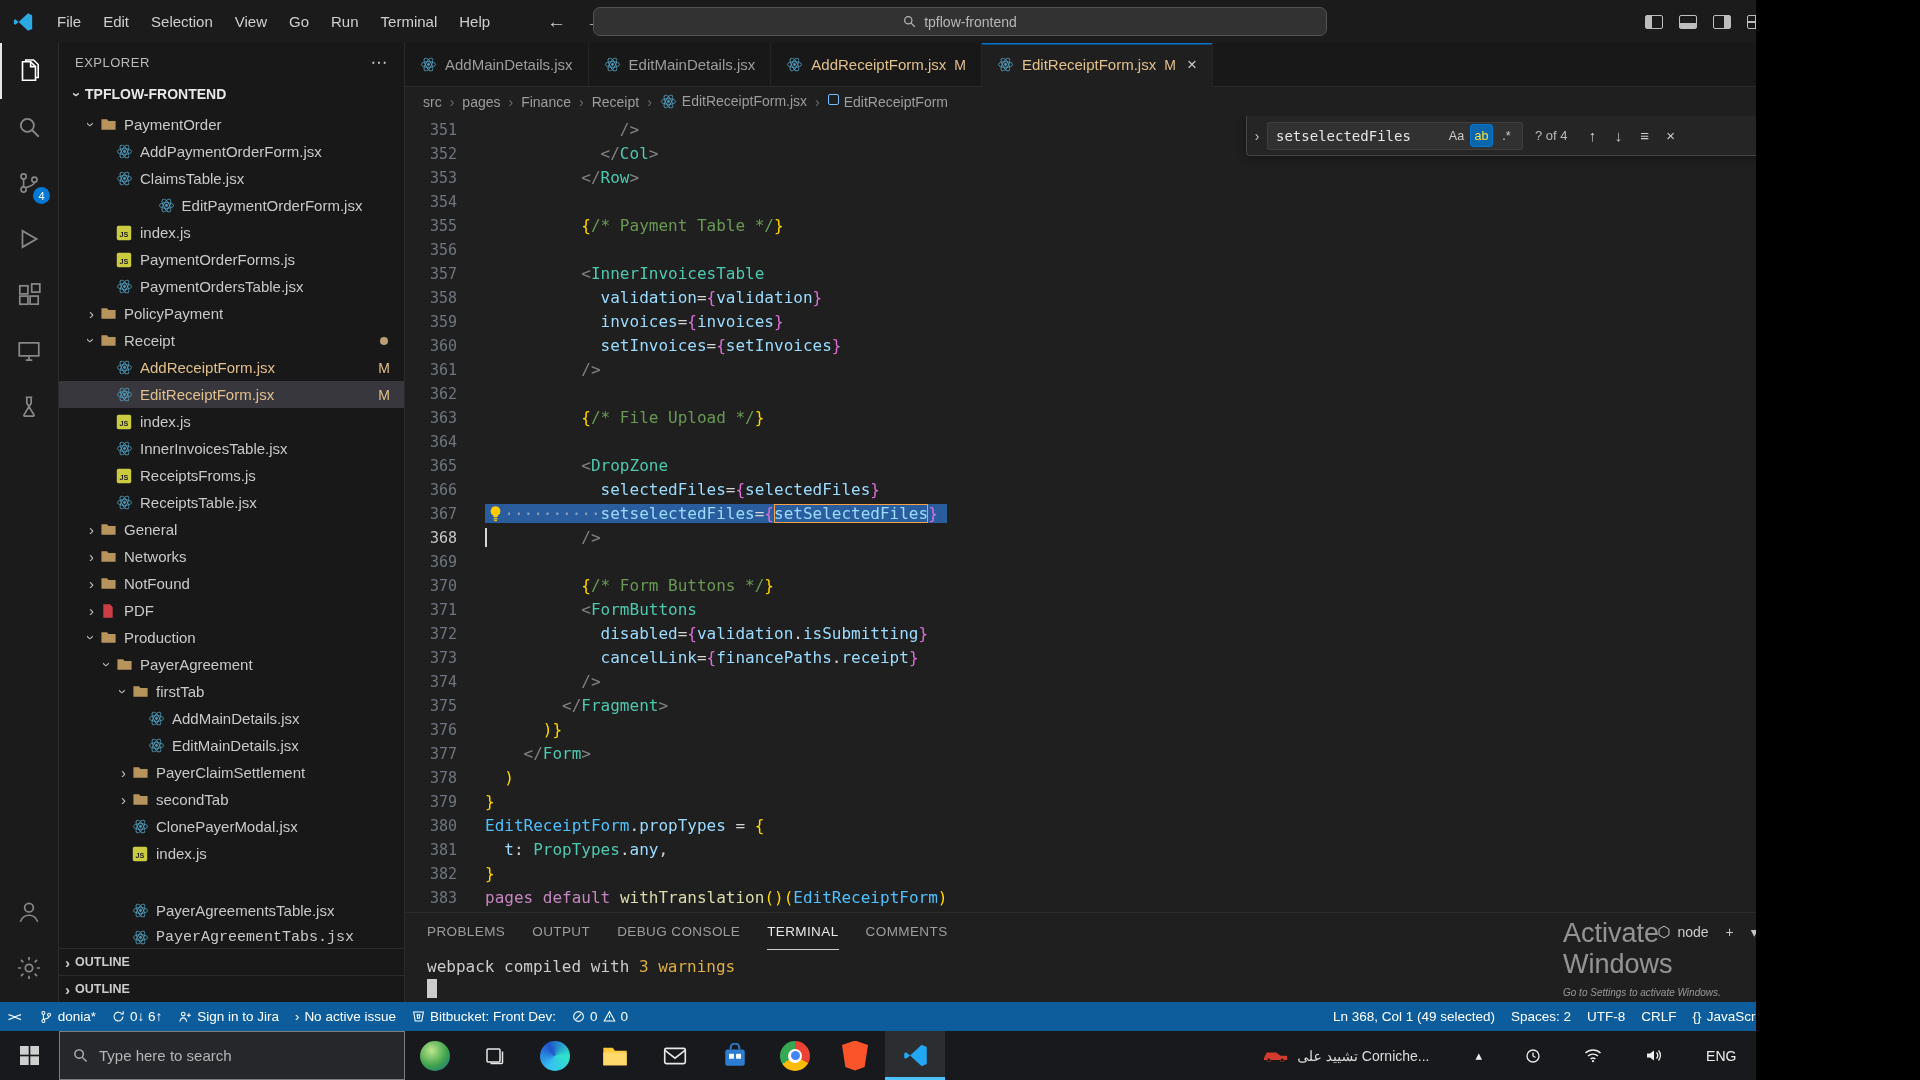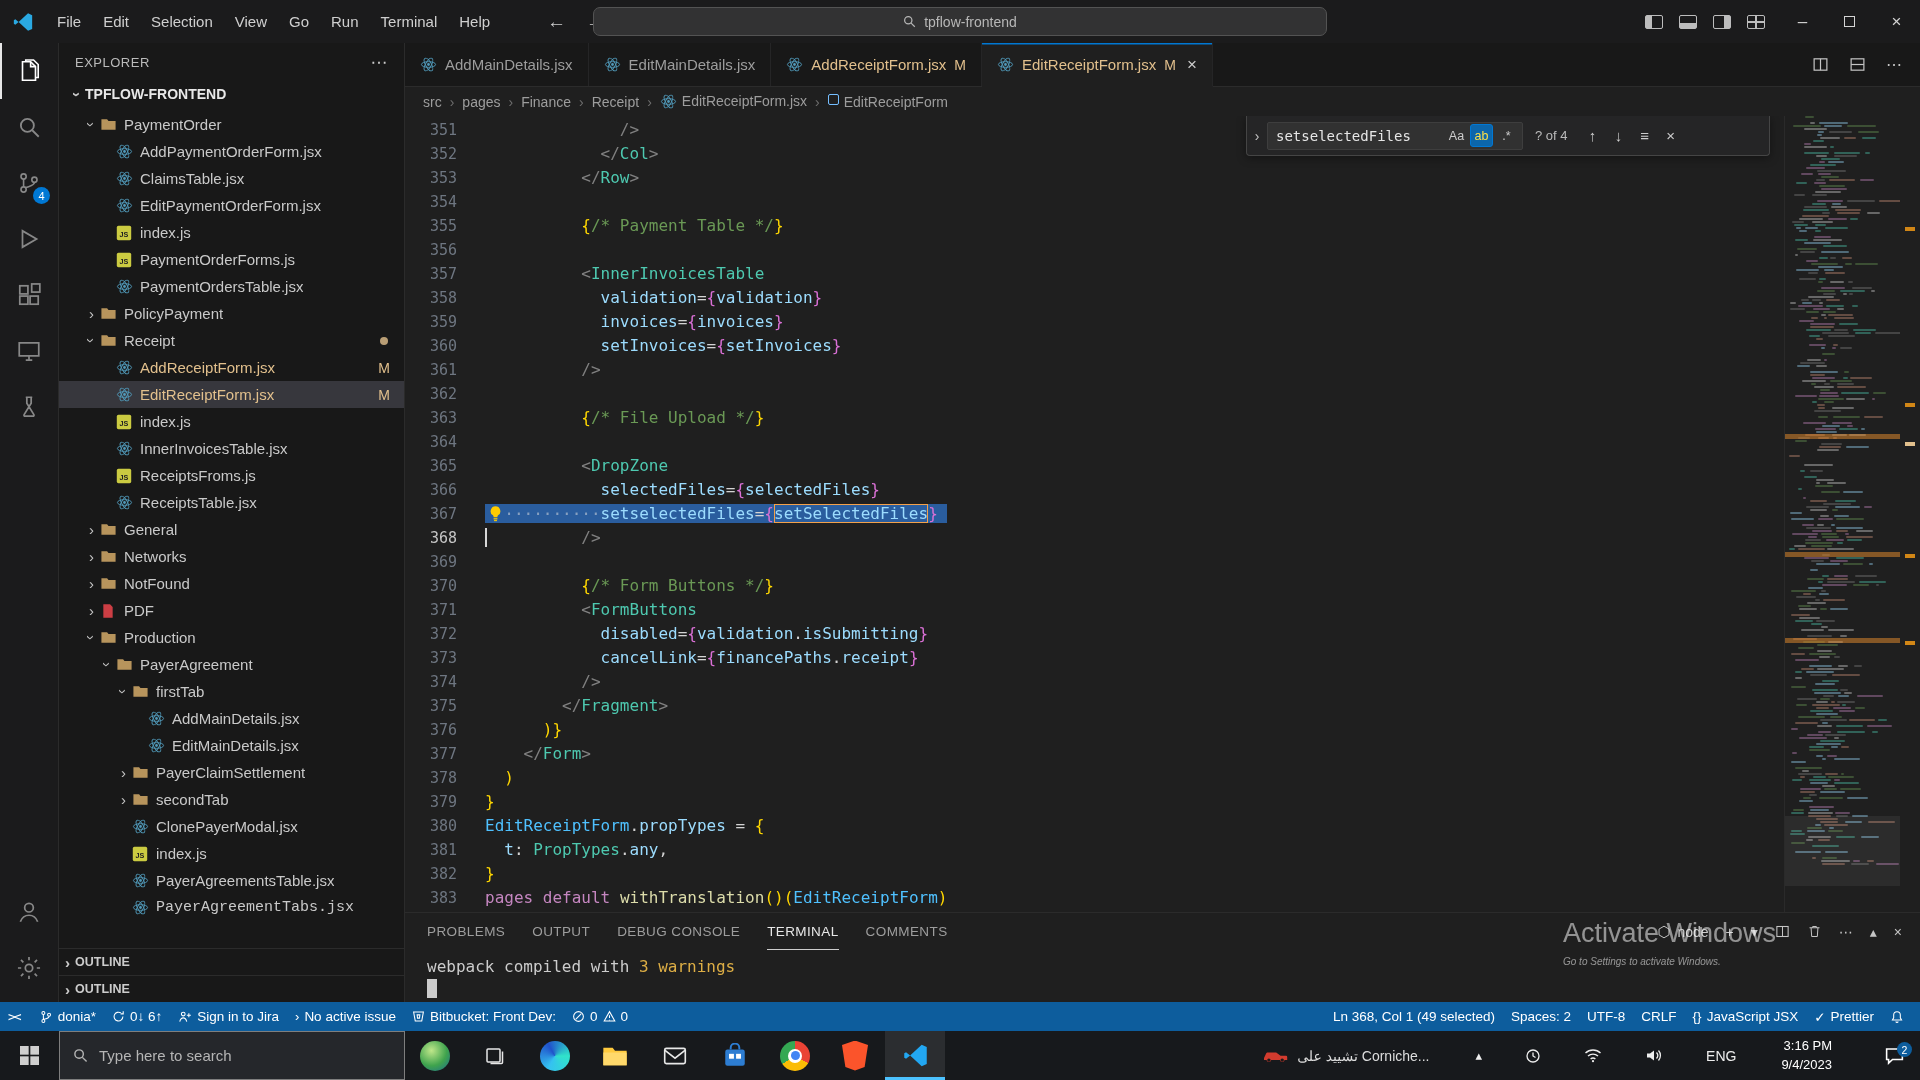--- a/index.html
+++ b/index.html
@@ -1,18 +1,18 @@
 <!DOCTYPE html>
 <html><head>
 <meta charset="utf-8">
 <style>
 *{margin:0;padding:0;box-sizing:border-box;}
 html,body{width:1920px;height:1080px;background:#000;}
 body{font-family:"Liberation Sans",sans-serif;overflow:hidden;}
-#root{position:relative;width:1920px;height:1080px;background:#1f1f1f;color:#ccc;overflow:hidden;}
+#root{position:relative;width:1756px;height:1080px;background:#1f1f1f;color:#ccc;overflow:hidden;}
 svg{display:block;}
 
 
 .titlebar{position:absolute;top:0;left:0;width:1920px;height:43px;background:#1b1b1c;display:flex;align-items:center;z-index:20;}
 .vscode-logo{width:46px;display:flex;justify-content:center;}
 .menubar{display:flex;}
 .menu-item{padding:0 11px;font-size:15px;color:#cfcfcf;line-height:43px;}
 .nav-arrows{display:flex;gap:20px;margin-left:46px;color:#cfcfcf;font-size:19px;}
 .command-center{position:absolute;left:593px;top:7px;width:734px;height:29px;background:#323233;border:1px solid #535353;border-radius:7px;display:flex;align-items:center;justify-content:center;gap:8px;color:#b7b7b7;font-size:14px;}
 .tb-right{position:absolute;right:0;top:0;height:43px;display:flex;align-items:center;}
@@ -304,21 +304,21 @@
               <circle cx="12" cy="12" r="2" fill="#519aba"></circle>
               <g fill="none" stroke="#519aba" stroke-width="1.3">
                 <ellipse cx="12" cy="12" rx="10" ry="4"></ellipse>
                 <ellipse cx="12" cy="12" rx="10" ry="4" transform="rotate(60 12 12)"></ellipse>
                 <ellipse cx="12" cy="12" rx="10" ry="4" transform="rotate(120 12 12)"></ellipse>
               </g>
             </svg>
           </span>
           <span class="tlabel">ClaimsTable.jsx</span>
         </div>
-        <div class="tree-row" style="padding-left: 40px;">
+        <div class="tree-row" style="padding-left: 40px; justify-content: center;">
           <span class="chev"></span>
           <span class="ficon">
             <svg viewBox="0 0 24 24" width="17" height="17">
               <circle cx="12" cy="12" r="2" fill="#519aba"></circle>
               <g fill="none" stroke="#519aba" stroke-width="1.3">
                 <ellipse cx="12" cy="12" rx="10" ry="4"></ellipse>
                 <ellipse cx="12" cy="12" rx="10" ry="4" transform="rotate(60 12 12)"></ellipse>
                 <ellipse cx="12" cy="12" rx="10" ry="4" transform="rotate(120 12 12)"></ellipse>
               </g>
             </svg>
@@ -582,21 +582,21 @@
         <div class="tree-row" style="padding-left: 56px;">
           <span class="chev"></span>
           <span class="ficon">
             <svg viewBox="0 0 20 20" width="16" height="16">
               <rect x="1" y="1" width="18" height="18" rx="2" fill="#cbcb41"></rect>
               <text x="10" y="14.5" font-size="9" font-weight="bold" text-anchor="middle" fill="#222" font-family="sans-serif">JS</text>
             </svg>
           </span>
           <span class="tlabel">index.js</span>
         </div>
-        <div class="tree-row" style="padding-left: 56px;">
+        <div class="tree-row" style="padding-left: 56px; margin-top: 30px;">
           <span class="chev"></span>
           <span class="ficon">
             <svg viewBox="0 0 24 24" width="17" height="17">
               <circle cx="12" cy="12" r="2" fill="#519aba"></circle>
               <g fill="none" stroke="#519aba" stroke-width="1.3">
                 <ellipse cx="12" cy="12" rx="10" ry="4"></ellipse>
                 <ellipse cx="12" cy="12" rx="10" ry="4" transform="rotate(60 12 12)"></ellipse>
                 <ellipse cx="12" cy="12" rx="10" ry="4" transform="rotate(120 12 12)"></ellipse>
               </g>
             </svg>

